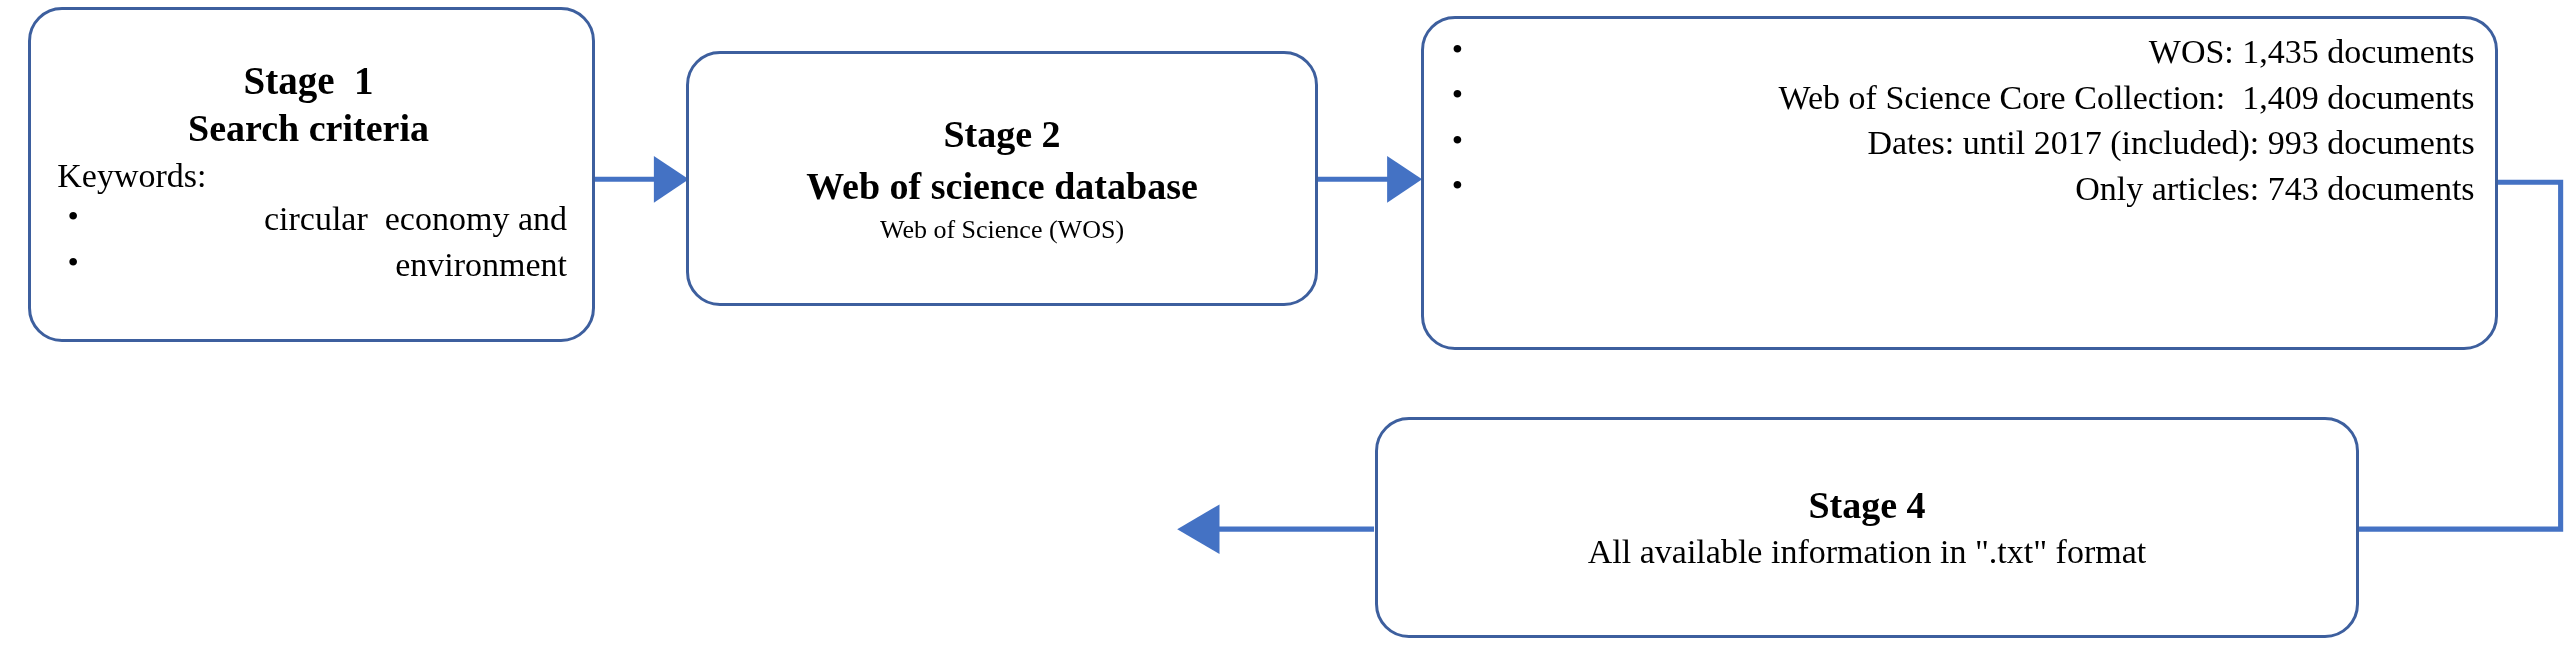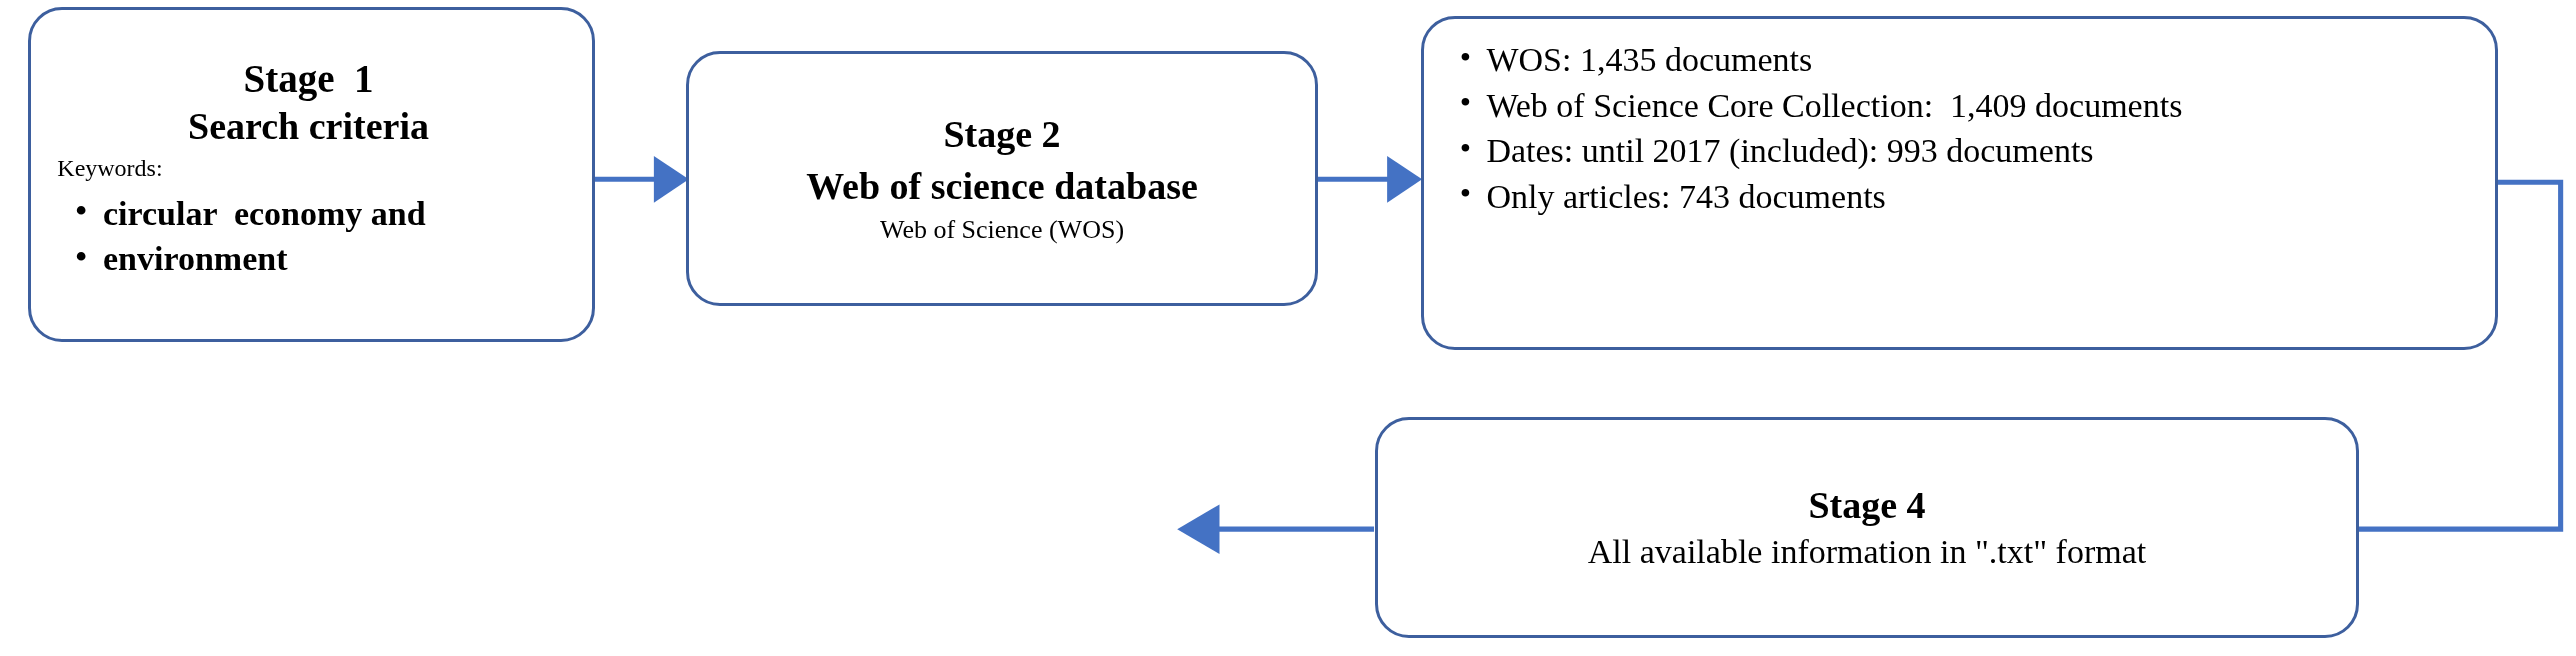--- a/index.html
+++ b/index.html
@@ -46,22 +46,23 @@
   }
   .box-left-text {
     font-weight: normal;
     text-align: left;
     line-height: 1.12;
   }
 
   
   ul.blist {
     list-style: none;
-    margin: 8px;
+    margin: 0;
     padding: 0;
+    text-align: right;
   }
   ul.blist li {
     position: relative;
     padding-left: 34px;
     line-height: 1.34;
     white-space: pre;
   }
   ul.blist li::before {
     content: "\2022";
     position: absolute;
@@ -70,22 +71,22 @@
     font-size: 0.95em;
   }
 
   
   #stage1 {
     left: 28px; top: 7.3px; width: 567px; height: 335px;
     padding: 13px 25px 16px 19px;
   }
   #stage1 .box-title      { font-size: 39px; margin-bottom: 4.4px; }
   #stage1 .box-subtitle   { font-size: 38px; margin-bottom: 7.3px; }
-  #stage1 .kw-label       { font-size: 24px; margin-bottom: 1.5px; padding-left: 7.3px; }
-  #stage1 ul.blist        { font-size: 34px; font-weight: bold; }
+  #stage1 .kw-label       { font-size: 34px; margin-bottom: 1.5px; padding-left: 7.3px; }
+  #stage1 ul.blist        { font-size: 34px; }
   #stage1 ul.blist li     { padding-left: 45px; }
   #stage1 ul.blist li::before { left: 17.5px; }
 
   
   #stage2 {
     left: 686px; top: 51px; width: 632px; height: 255px;
     padding: 21px 16px;
   }
   #stage2 .box-title    { font-size: 38px; margin-bottom: 8.8px; }
   #stage2 .box-subtitle { font-size: 38px; margin-bottom: 7.3px; }

